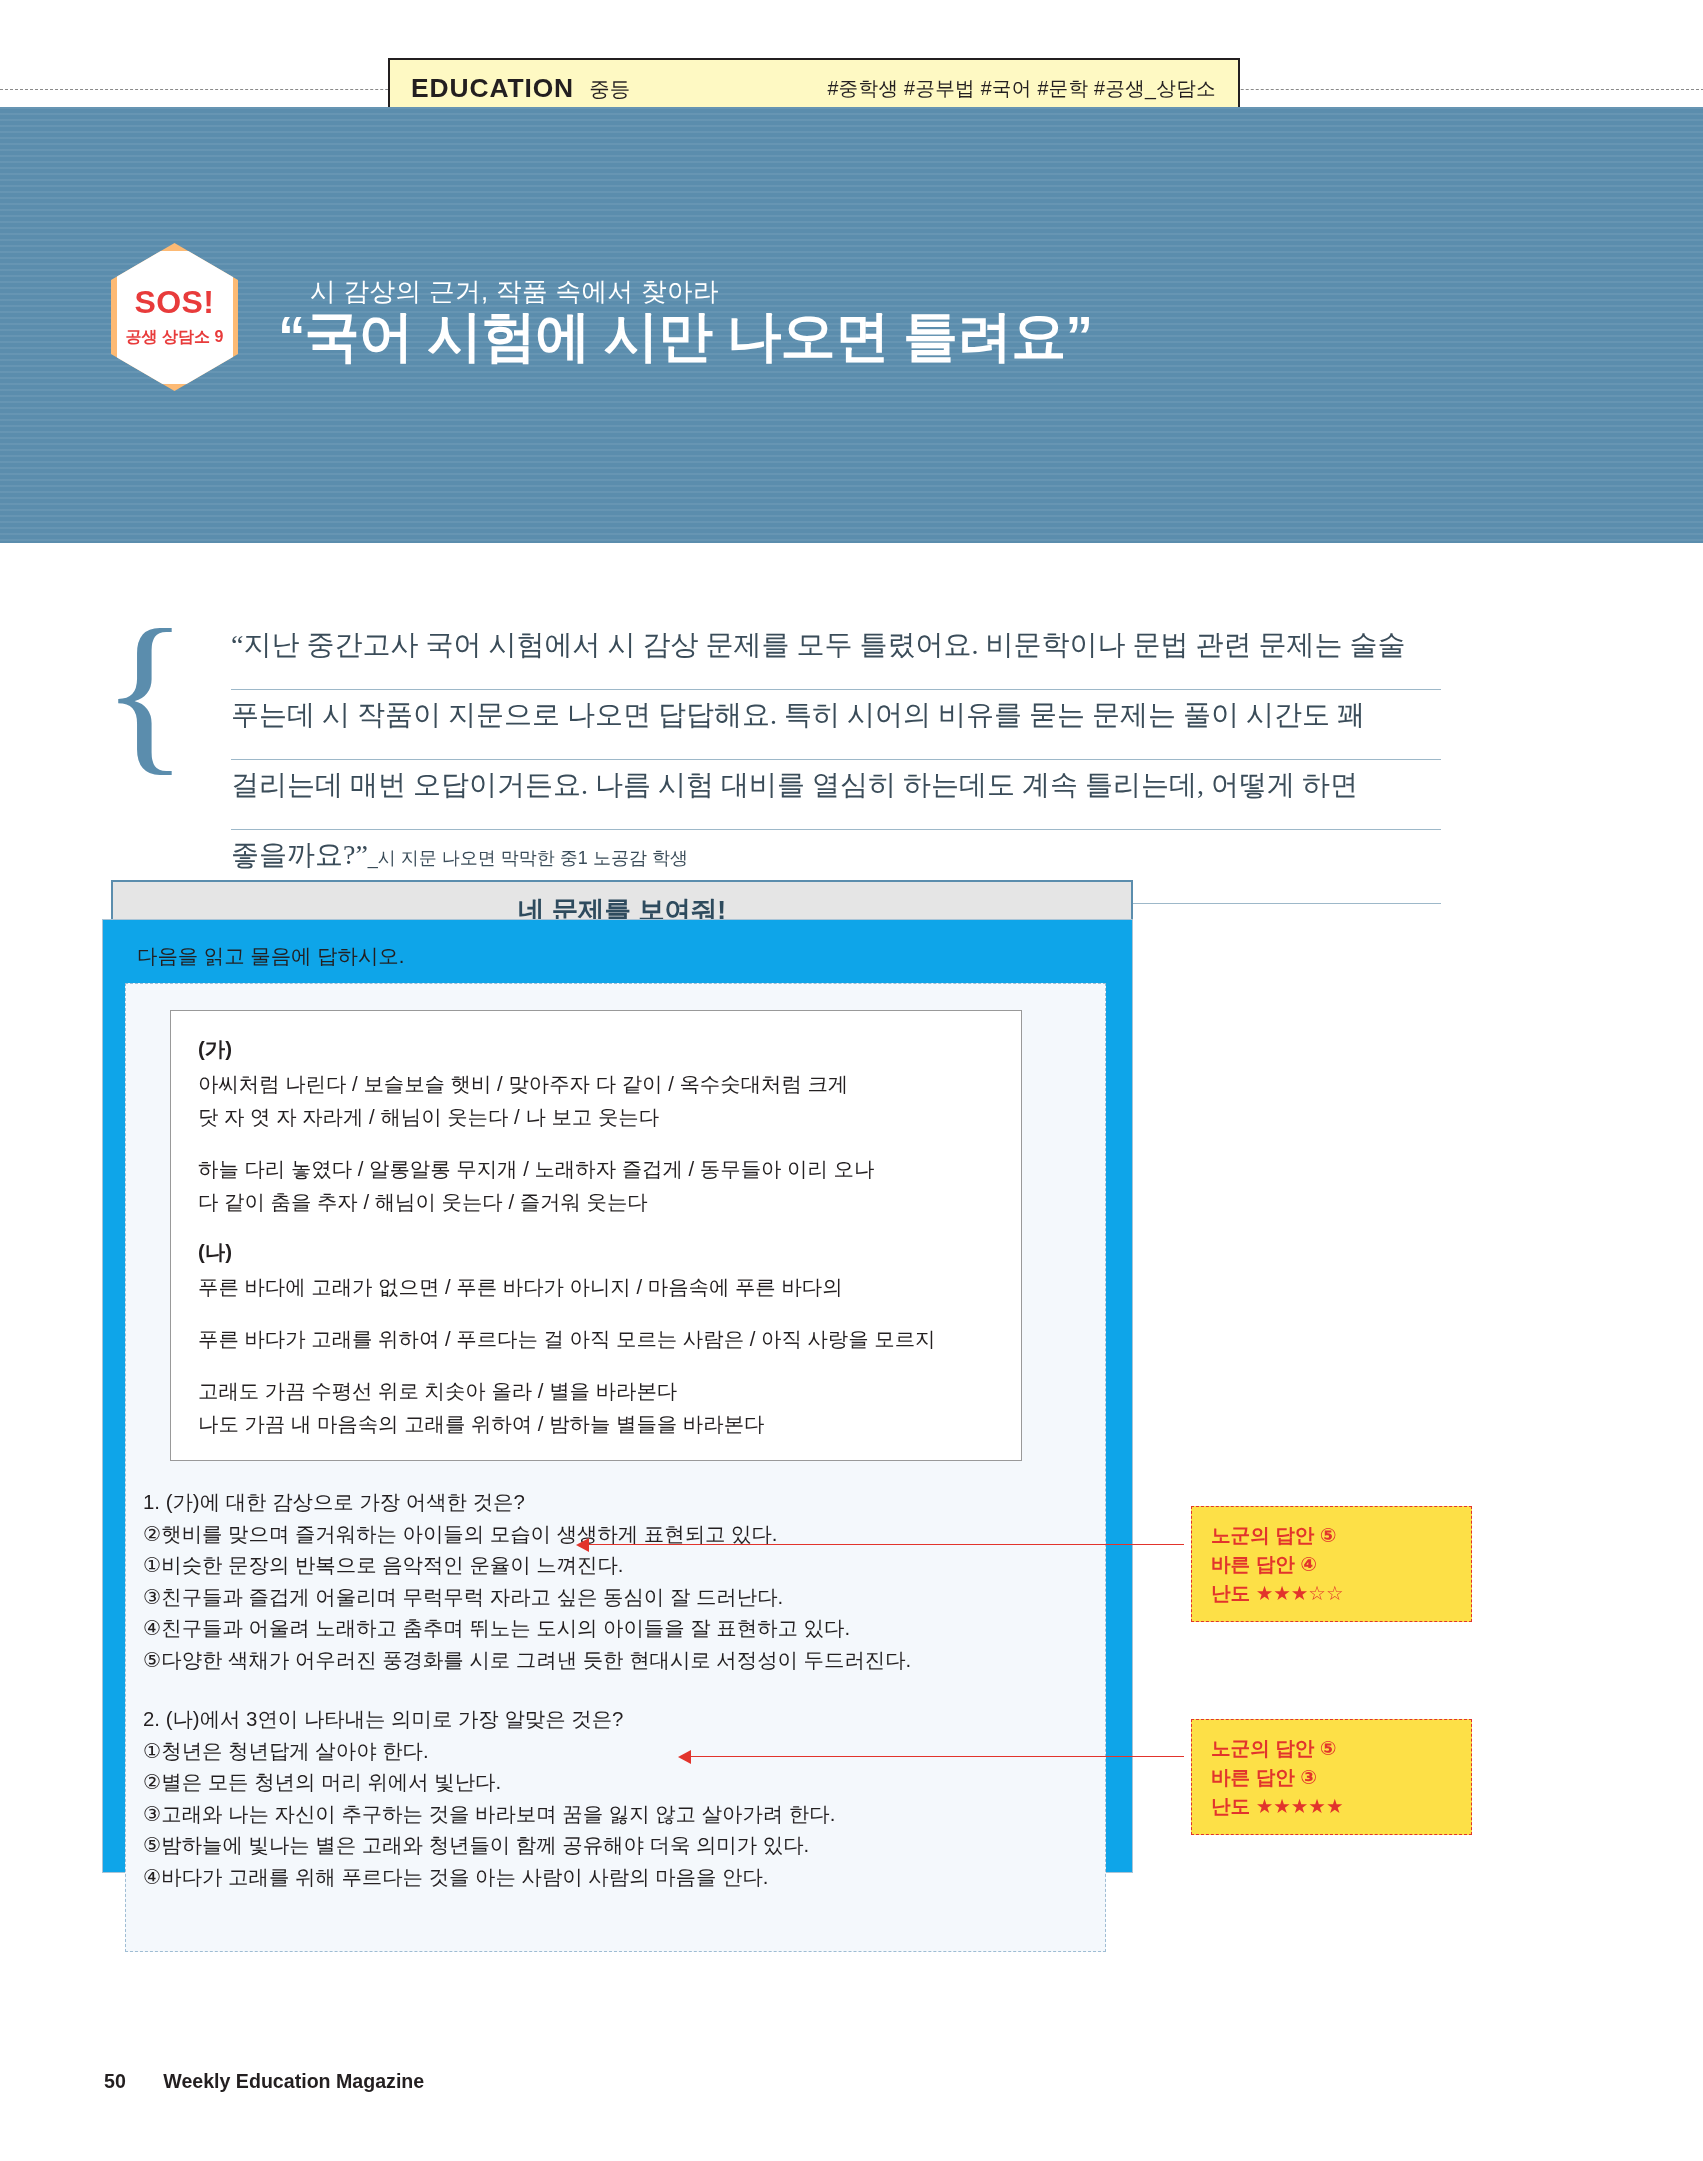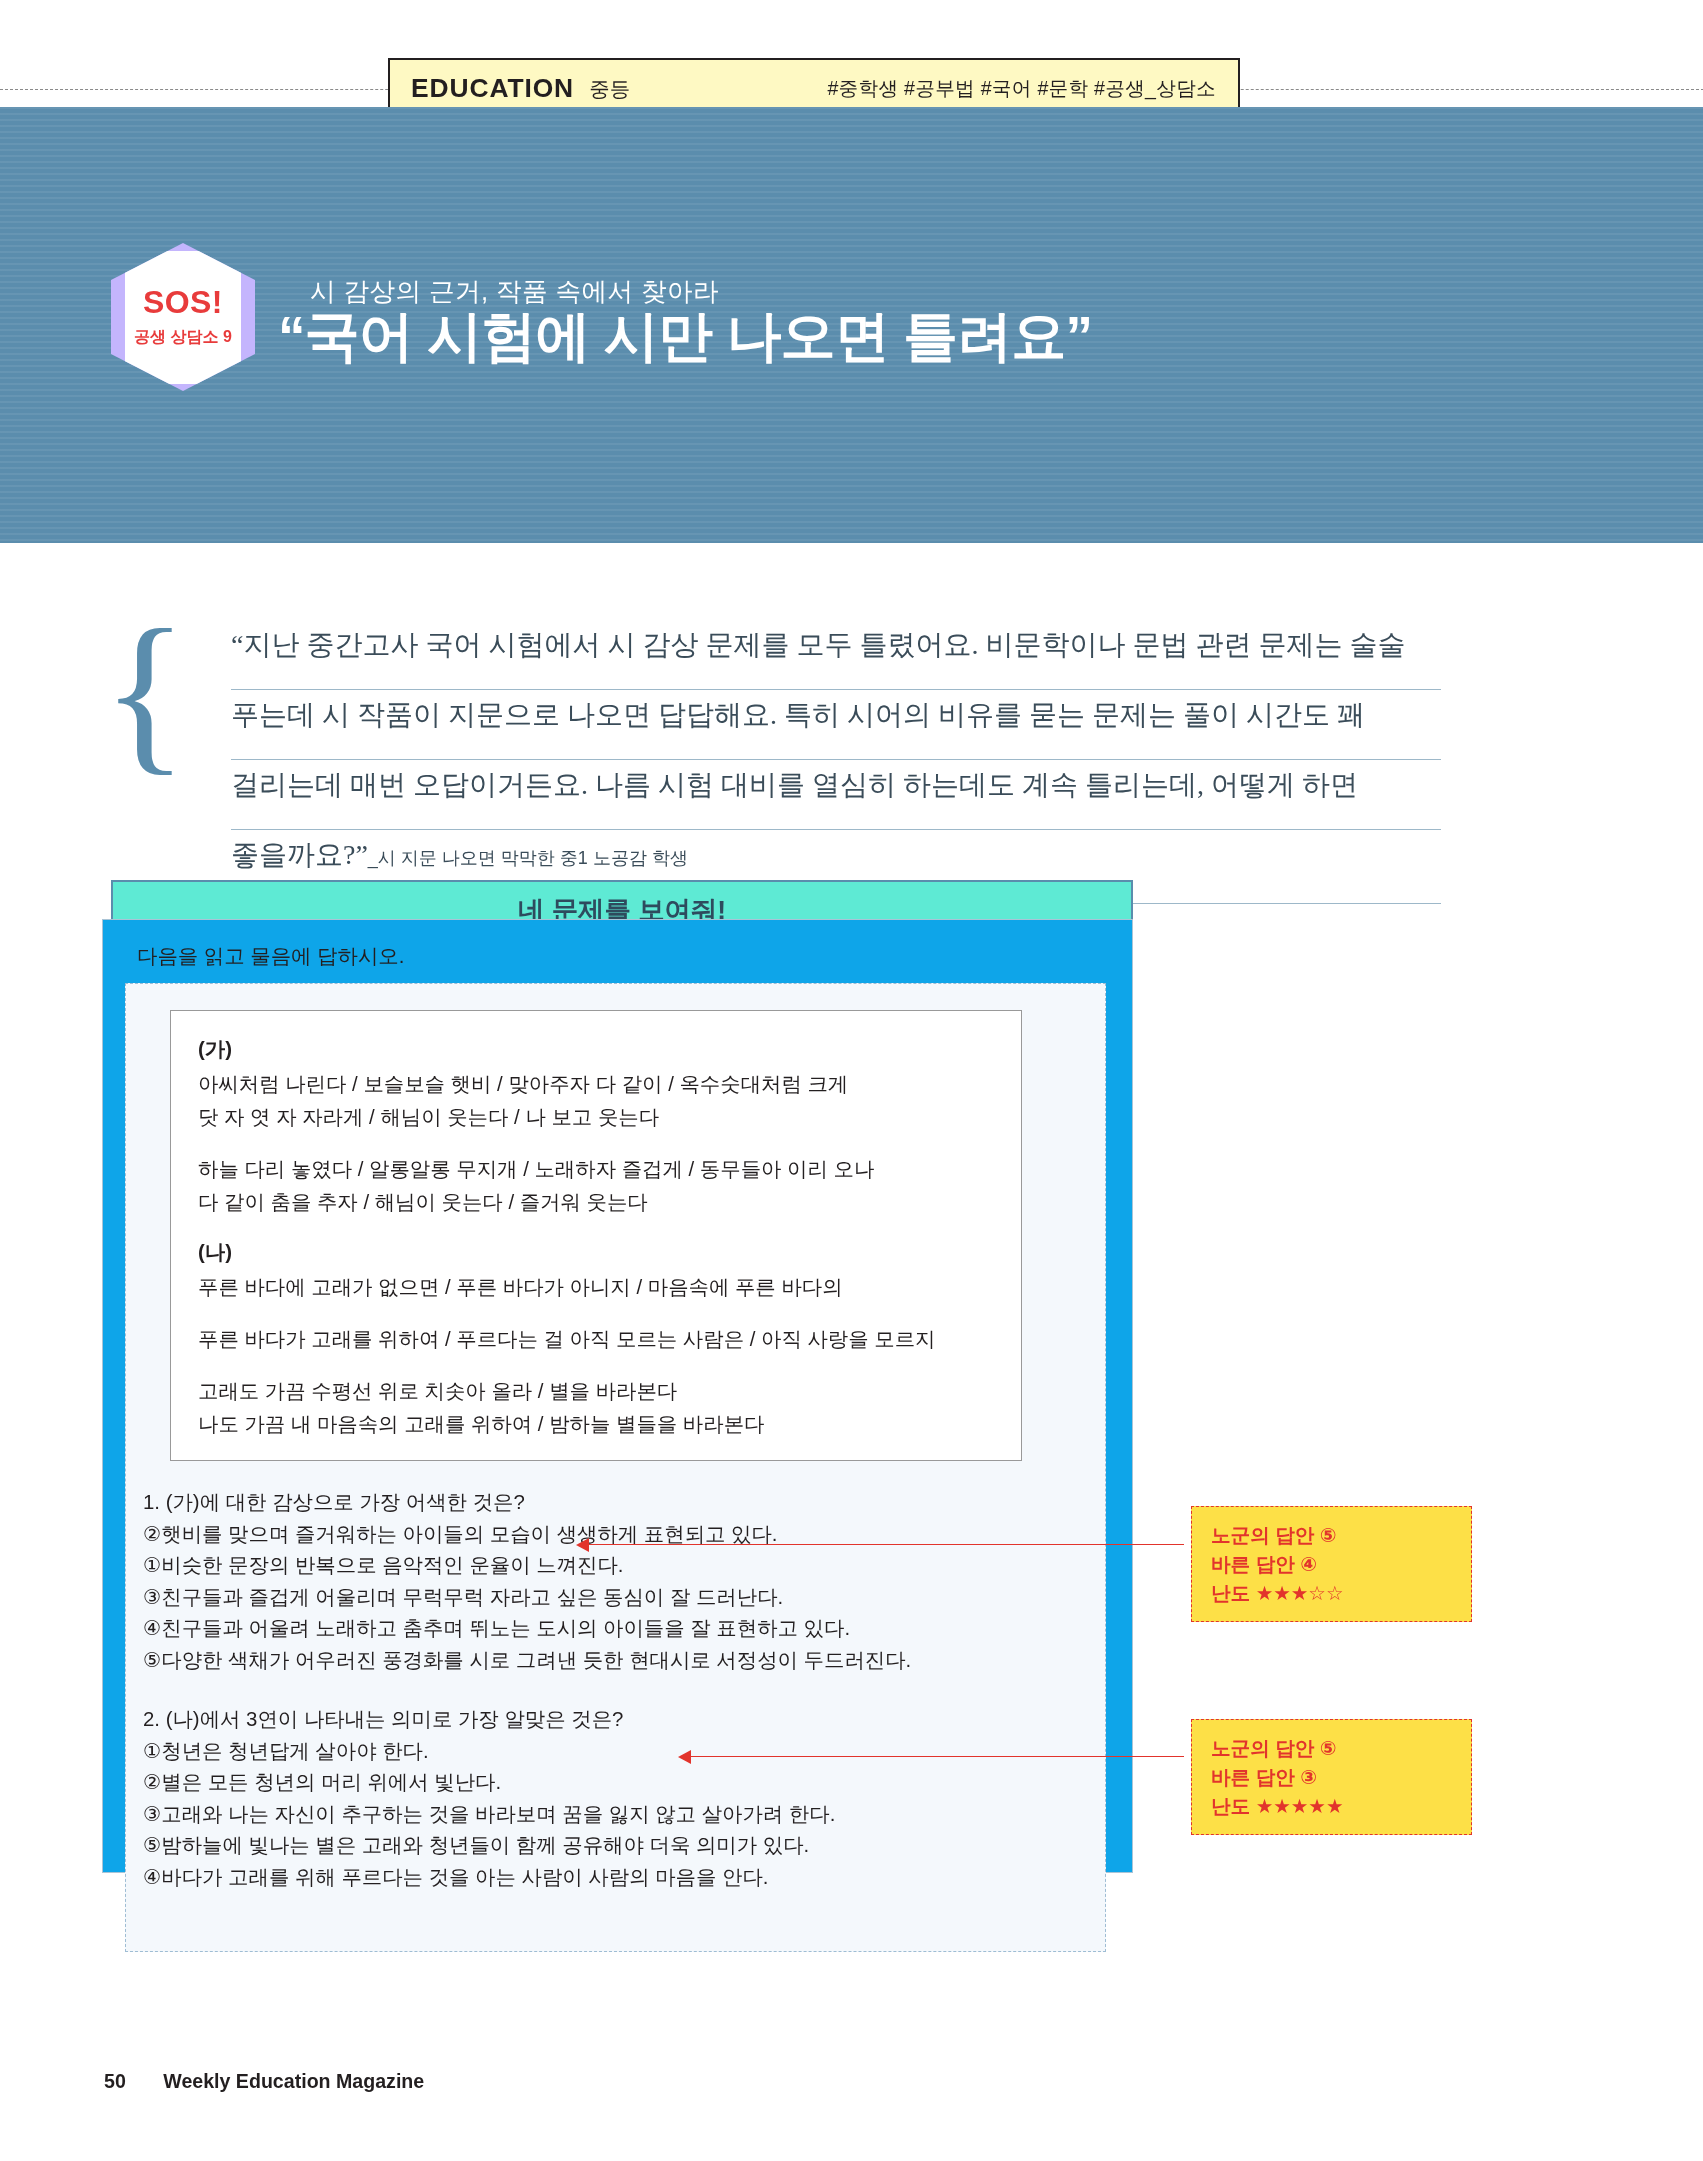--- a/index.html
+++ b/index.html
@@ -46,22 +46,22 @@
     position:absolute;inset:0;
     background:repeating-linear-gradient(
       to bottom,
       rgba(255,255,255,0.07) 0px,
       rgba(255,255,255,0.07) 1.7px,
       rgba(0,0,0,0) 1.7px,
       rgba(0,0,0,0) 6px);
   }
   .hexagon{
     position:absolute;left:111px;top:243px;
-    width:144px;height:148px;
-    background:#c4b5fd;
+    width:127px;height:148px;
+    background:#fdba74;
     clip-path:polygon(50% 0%,100% 25%,100% 75%,50% 100%,0% 75%,0% 25%);
     display:flex;flex-direction:column;align-items:center;justify-content:center;
   }
   .hexagon .inner{
     width:116px;height:133px;
     background:#ffffff;
     display:flex;flex-direction:column;align-items:center;justify-content:center;
   }
   .hexagon .sos{
     color:#e83b3b;font-weight:bold;font-size:32px;line-height:1;
@@ -99,21 +99,21 @@
     border-bottom:0.9px solid #9db8c9;
     padding-bottom:20px;
     display:block;
   }
   .quote-signature{
     font-size:18px;color:#3a4c59;font-family:"Liberation Sans",sans-serif;
   }
   
   .banner{
     position:absolute;left:111px;top:880px;width:1022px;height:60px;
-    border:2.6px solid #5b8dad;background:#5eead4;box-sizing:border-box;
+    border:2.6px solid #5b8dad;background:#e5e5e5;box-sizing:border-box;
     display:flex;align-items:center;justify-content:center;
     font-size:26.4px;font-weight:bold;color:#2e4b5e;
   }
   .banner-arrow{
     position:absolute;left:592px;top:940px;
     width:0;height:0;
     border-left:28px solid transparent;
     border-right:28px solid transparent;
     border-top:25.6px solid #5b8dad;
   }

